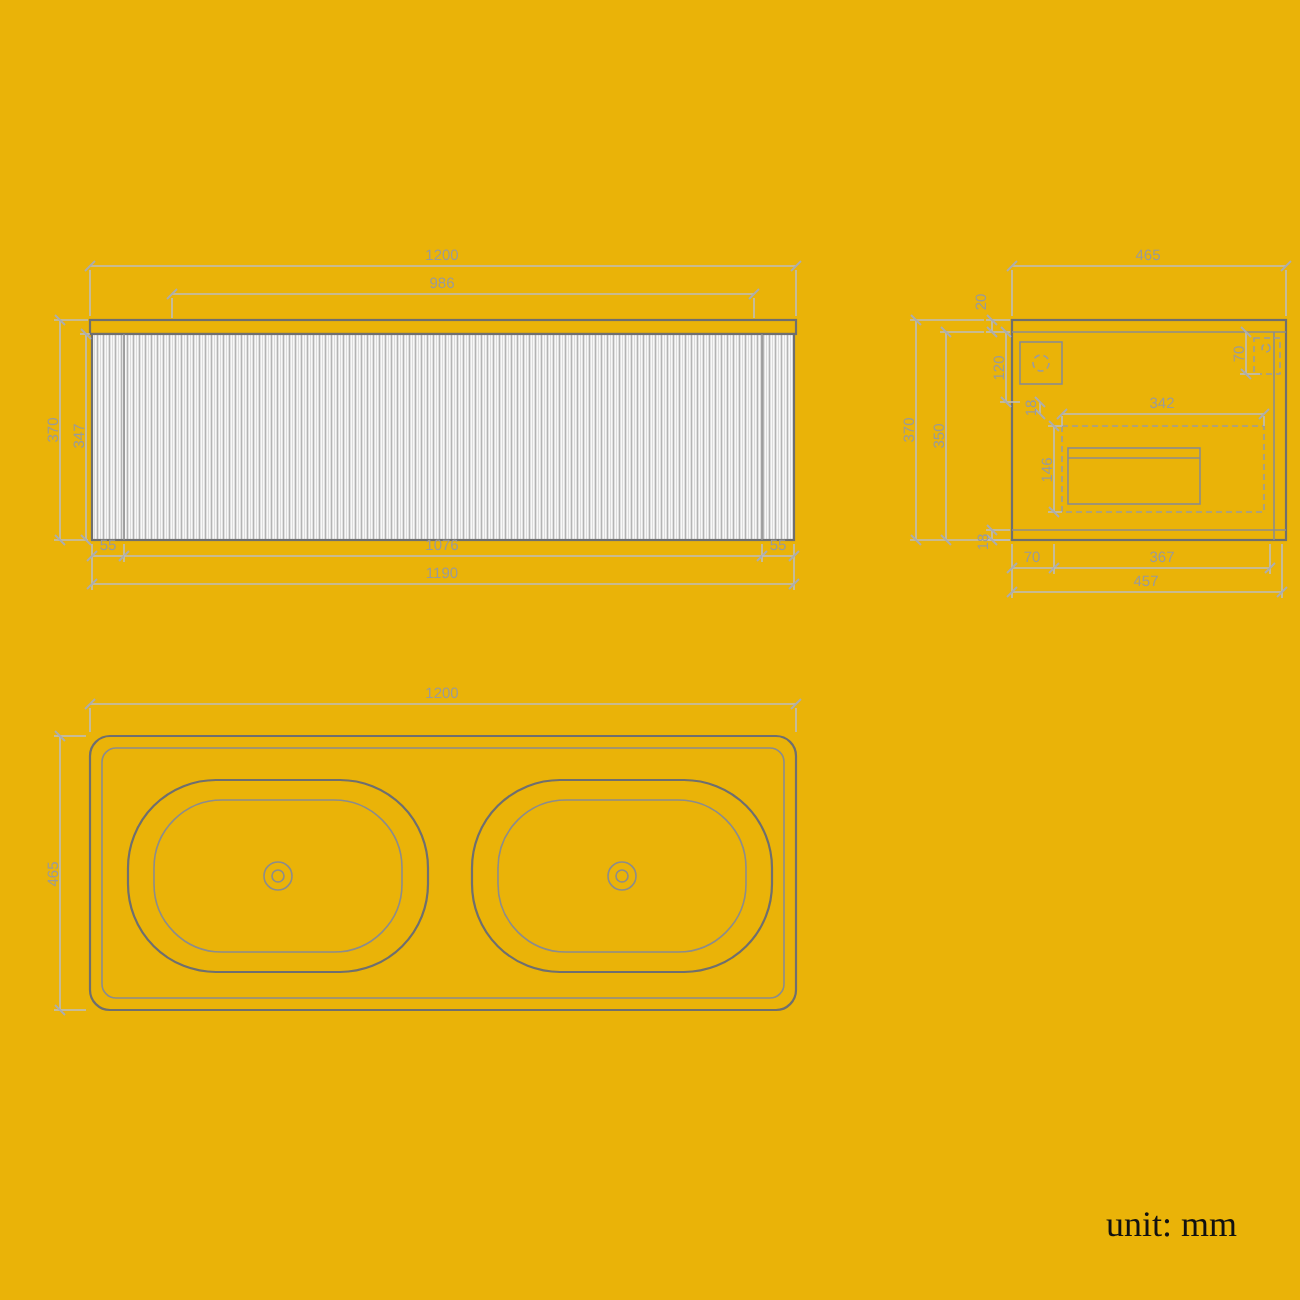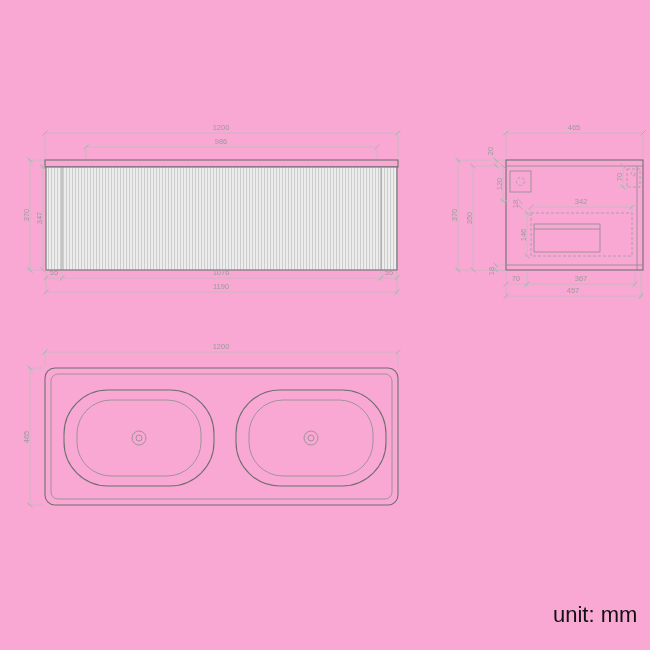--- a/index.html
+++ b/index.html
@@ -1,25 +1,25 @@
 <!DOCTYPE html>
 <html><head>
 <meta charset="utf-8">
 <style>
   html,body{margin:0;padding:0;background:#fff;}
-  .canvas{position:relative;width:650px;height:650px;background:#f9a8d4;overflow:hidden;
+  .canvas{position:relative;width:650px;height:650px;background:#eab308;overflow:hidden;
           font-family:"Liberation Sans",sans-serif;}
   svg{position:absolute;top:0;left:0;display:block;}
   .ol{stroke:#6f6f6f;stroke-width:1.1;fill:none;stroke-linecap:square;}
   .ol2{stroke:#8c8c8c;stroke-width:0.8;fill:none;}
   .dl{stroke:#bdbdbd;stroke-width:0.8;fill:none;}
   .dash{stroke:#9c9c9c;stroke-width:0.8;fill:none;stroke-dasharray:3 2;}
   text.dim{fill:#9a9a9a;font-family:"Liberation Sans",sans-serif;font-size:7.5px;text-anchor:middle;}
-  .unit-label{position:absolute;left:553px;top:602px;font-size:22px;color:#111;
-              font-family:Liberation Sans, sans-serif;}
+  .unit-label{position:absolute;left:553px;top:602px;font-size:18px;color:#111;
+              font-family:Liberation Serif, serif;}
 </style>
 </head>
 <body>
 
 <div class="canvas">
 <svg width="650" height="650" viewBox="0 0 650 650">
   <defs>
     <marker id="tick" viewBox="0 0 8 8" refX="4" refY="4" markerWidth="8" markerHeight="8" orient="auto" markerUnits="userSpaceOnUse">
       <path d="M1.5,6.5 L6.5,1.5" stroke="#adadad" stroke-width="1" fill="none"></path>
     </marker>

